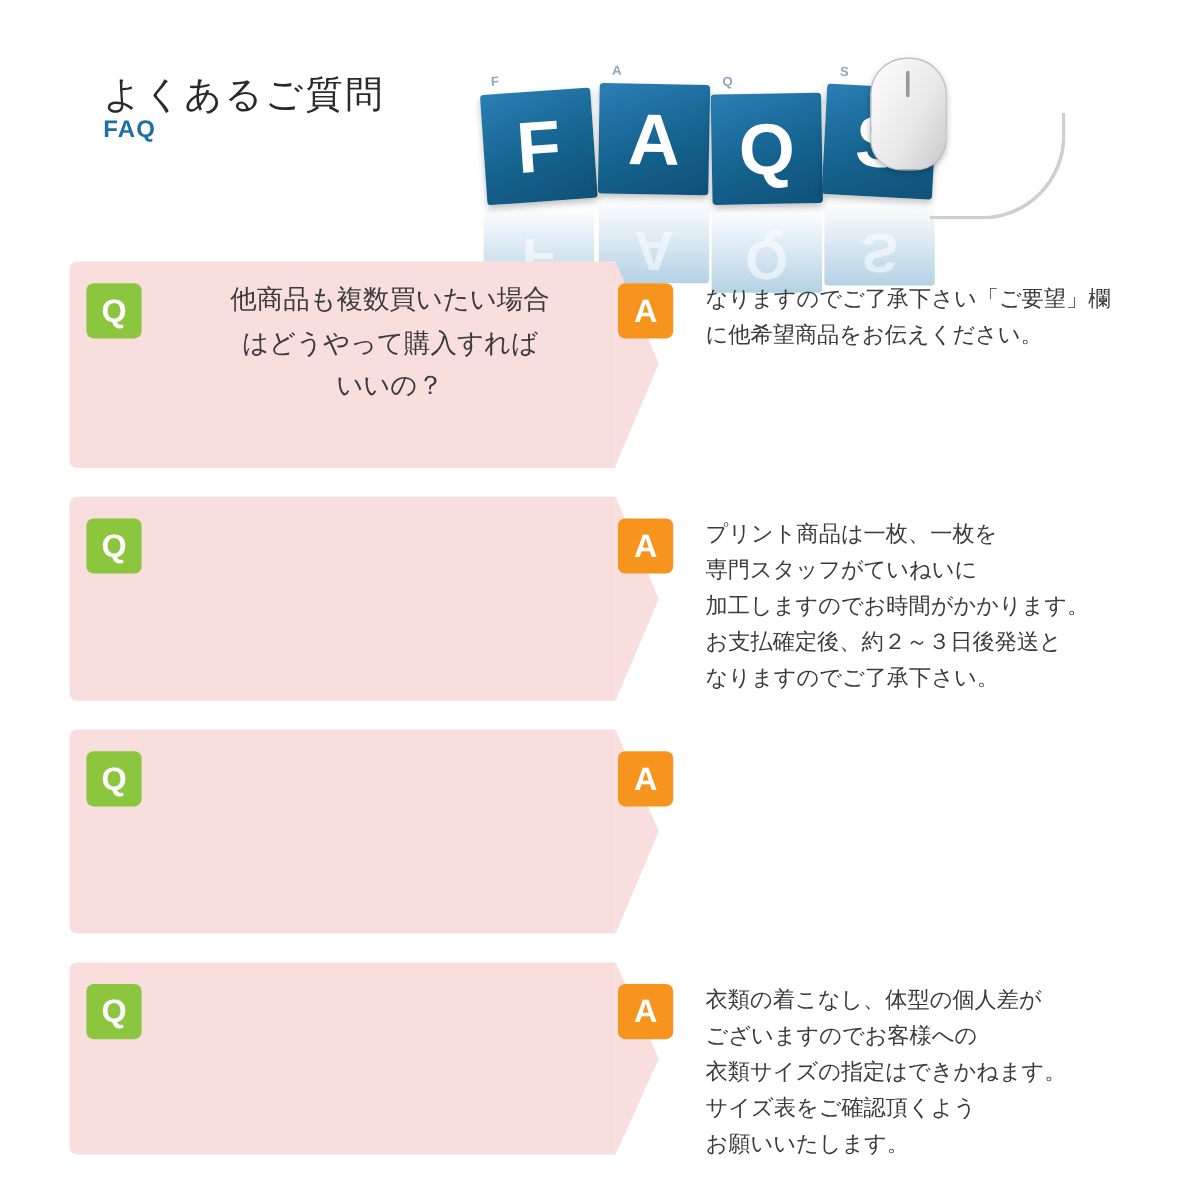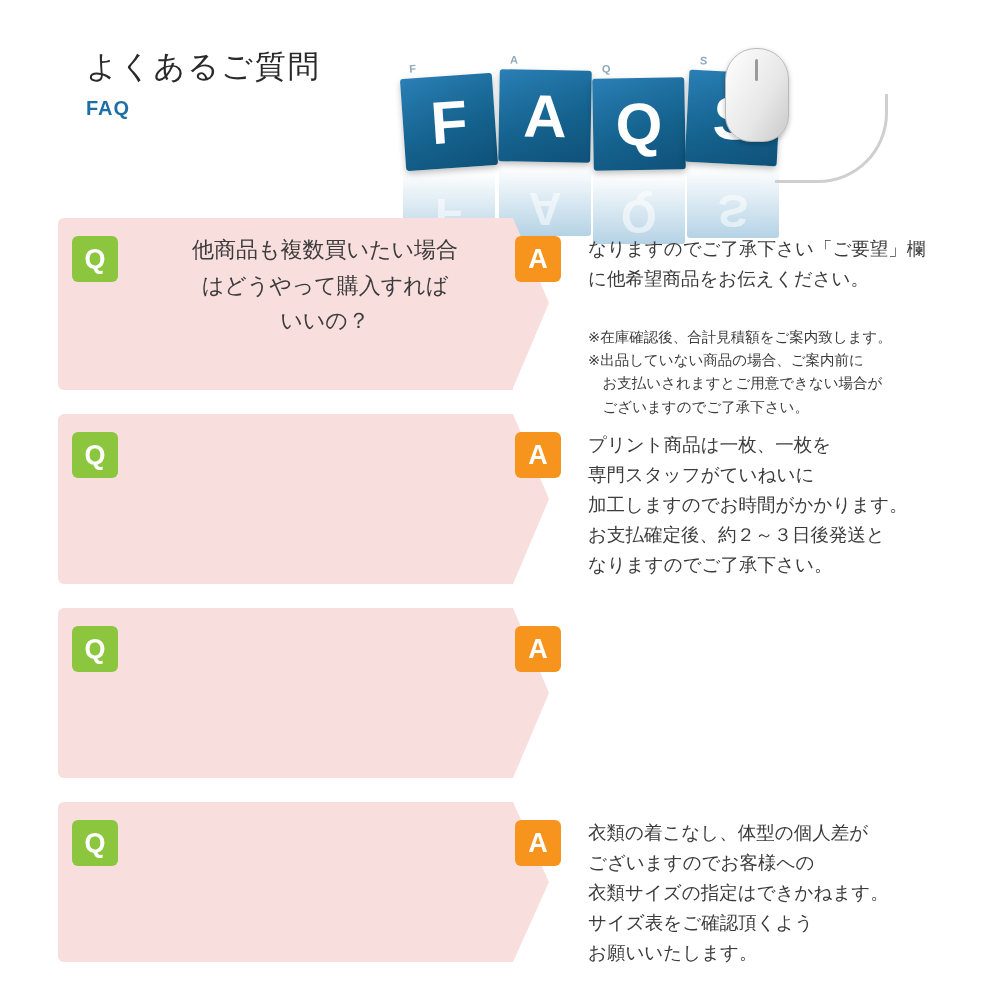--- a/index.html
+++ b/index.html
@@ -17,21 +17,21 @@
   }
 
   
   .header {
     position: relative;
     height: 210px;
   }
   .title-block {
     position: absolute;
     left: 62px;
-    top: 48px;
+    top: 60px;
     display: flex;
     align-items: center;
   }
   .title-bar {
     width: 6px;
     background: #1d6fa5;
     margin-right: 18px;
     border-radius: 1px;
   }
   .title-text-wrap {
@@ -44,21 +44,21 @@
     letter-spacing: 2px;
     color: #2a2a2a;
     line-height: 1.2;
     font-weight: 500;
   }
   .title-sub {
     font-size: 20px;
     color: #1d6fa5;
     font-weight: bold;
     letter-spacing: 1px;
-    margin-top: 12px;
+    margin-top: 0;
   }
 
   
   .cubes {
     position: absolute;
     left: 395px;
     top: 28px;
     width: 440px;
     height: 180px;
   }
@@ -300,24 +300,20 @@
     <div class="a-panel"></div>
     <div class="q-panel"></div>
     <div class="q-arrow"></div>
     <div class="badge badge-q">Q</div>
     <div class="q-text">他商品も複数買いたい場合
 はどうやって購入すれば
 いいの？</div>
     <div class="badge badge-a">A</div>
     <div class="a-text">なりますのでご了承下さい「ご要望」欄
 に他希望商品をお伝えください。</div>
-    <div class="a-note">※在庫確認後、合計見積額をご案内致します。
-※出品していない商品の場合、ご案内前に
-　お支払いされますとご用意できない場合が
-　ございますのでご了承下さい。</div>
   </div>
 
   <div class="faq-row r2">
     <div class="a-panel"></div>
     <div class="q-panel"></div>
     <div class="q-arrow"></div>
     <div class="badge badge-q">Q</div>
     <div class="badge badge-a">A</div>
     <div class="a-text">プリント商品は一枚、一枚を
 専門スタッフがていねいに

